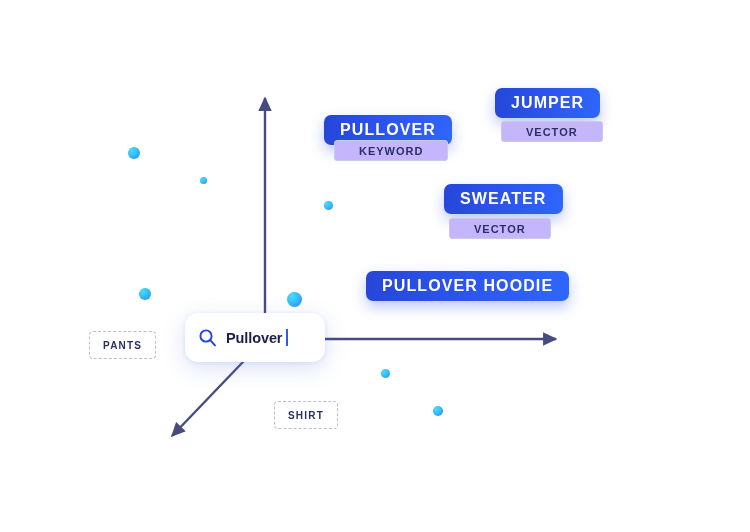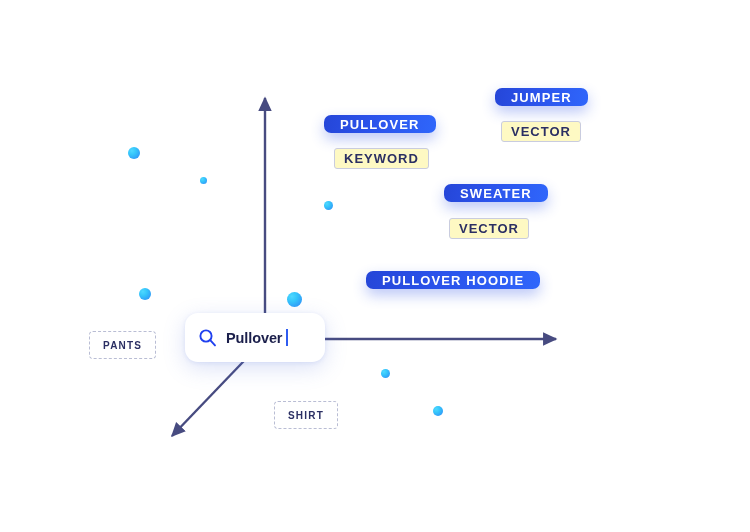--- a/index.html
+++ b/index.html
@@ -27,43 +27,43 @@
   .dot {
     position: absolute;
     border-radius: 50%;
     background: radial-gradient(circle at 32% 30%, #4fd8ff 0%, #35c6fb 35%, #2f86f6 100%);
   }
   .chip {
     position: absolute;
     display: flex;
     align-items: center;
     justify-content: flex-end;
-    height: 18px;
+    height: 30px;
     padding: 0 16px;
     border-radius: 7px;
     color: #ffffff;
-    font-size: 13px;
+    font-size: 16px;
     font-weight: bold;
     letter-spacing: 1.1px;
     background: linear-gradient(100deg, #2546d8 0%, #2b52ea 40%, #2f66fb 100%);
     box-shadow: 0 6px 14px rgba(45, 80, 230, 0.32);
     white-space: nowrap;
   }
   .tagbox {
     position: absolute;
     display: flex;
     align-items: center;
     justify-content: center;
     height: 19px;
-    padding: 0 9px;
+    padding: 0 24px;
     border: 1px solid #c9ccdf;
     border-radius: 3px;
-    background: #fef9c3;
+    background: #c4b5fd;
     color: #2b2f63;
-    font-size: 13px;
+    font-size: 11px;
     font-weight: bold;
     letter-spacing: 1px;
     white-space: nowrap;
   }
   .dashbox {
     position: absolute;
     display: flex;
     align-items: center;
     justify-content: center;
     height: 26px;
@@ -137,21 +137,21 @@
   <div class="dashbox" style="left:89px;top:331px;">
     <span>PANTS</span>
   </div>
   <div class="dashbox" style="left:274px;top:401px;">
     <span>SHIRT</span>
   </div>
 
   <div class="chip" style="left:324px;top:115px;">
     <span>PULLOVER</span>
   </div>
-  <div class="tagbox" style="left:334px;top:148px;">
+  <div class="tagbox" style="left:334px;top:140px;">
     <span>KEYWORD</span>
   </div>
 
   <div class="chip" style="left:495px;top:88px;">
     <span>JUMPER</span>
   </div>
   <div class="tagbox" style="left:501px;top:121px;">
     <span>VECTOR</span>
   </div>
 

